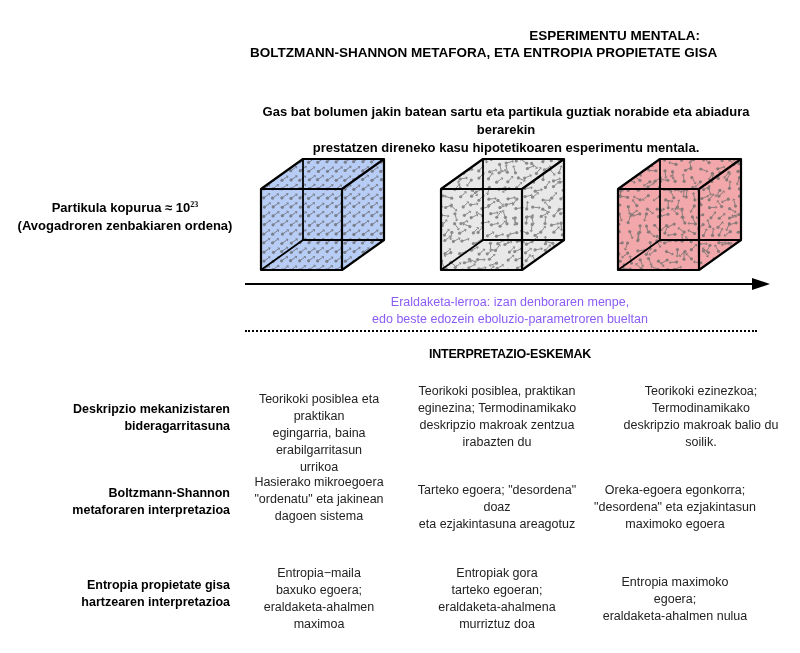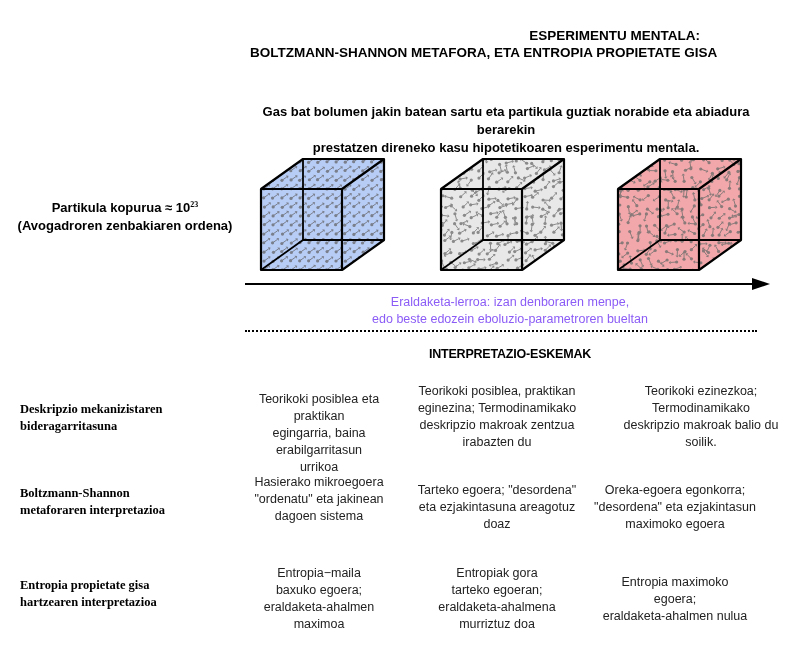--- a/index.html
+++ b/index.html
@@ -9,21 +9,21 @@
   .title { left: 250px; top: 27px; width: 450px; font-size: 13.5px; line-height: 17px; font-weight: bold; text-align: right; }
   .title div { white-space: nowrap; }
   .intro { left: 236px; top: 103px; width: 540px; font-size: 13px; line-height: 18px; font-weight: bold; text-align: center; }
   .particle-label { left: 0px; top: 196px; width: 250px; font-size: 13px; line-height: 18px; font-weight: bold; text-align: center; }
   .particle-label sup { font-size: 8px; vertical-align: 5px; font-family: Liberation Serif, serif; }
   svg.cube { position: absolute; }
   .arrow-svg { position: absolute; left: 240px; top: 274px; }
   .axis-caption { left: 300px; top: 294px; width: 420px; font-size: 12.5px; line-height: 17px; text-align: center; color: #8b5cf6; }
   .dotted { left: 245px; top: 330px; width: 512px; height: 0; border-top: 2px dotted #000; }
   .section-title { left: 300px; top: 347px; width: 420px; font-size: 12.5px; font-weight: bold; text-align: center; letter-spacing: -0.2px; }
-  .row-label { left: 20px; width: 210px; font-size: 12.5px; line-height: 17px; font-weight: bold; text-align: left; font-family: Liberation Serif, serif; }
+  .row-label { left: 20px; width: 210px; font-size: 12.5px; line-height: 17px; font-weight: bold; text-align: right; }
   .cell { width: 170px; font-size: 12.5px; line-height: 17px; text-align: center; color: #222; }
 </style>
 </head>
 <body>
 
 <div class="abs title">
   <div>ESPERIMENTU MENTALA:</div>
   <div>BOLTZMANN-SHANNON METAFORA, ETA ENTROPIA PROPIETATE GISA</div>
 </div>
 
@@ -2013,22 +2013,22 @@
   <div>Boltzmann-Shannon</div>
   <div>metaforaren interpretazioa</div>
 </div>
 <div class="abs cell" style="left:234px;top:474px">
     <div>Hasierako mikroegoera</div>
     <div>"ordenatu" eta jakinean</div>
     <div>dagoen sistema</div>
   </div>
 <div class="abs cell" style="left:412px;top:482px">
     <div>Tarteko egoera; "desordena"</div>
+    <div>doaz</div>
     <div>eta ezjakintasuna areagotuz</div>
-    <div>doaz</div>
   </div>
 <div class="abs cell" style="left:590px;top:482px">
     <div>Oreka-egoera egonkorra;</div>
     <div>"desordena" eta ezjakintasun</div>
     <div>maximoko egoera</div>
   </div>
 
 <div class="abs row-label" style="top:577px">
   <div>Entropia propietate gisa</div>
   <div>hartzearen interpretazioa</div>

